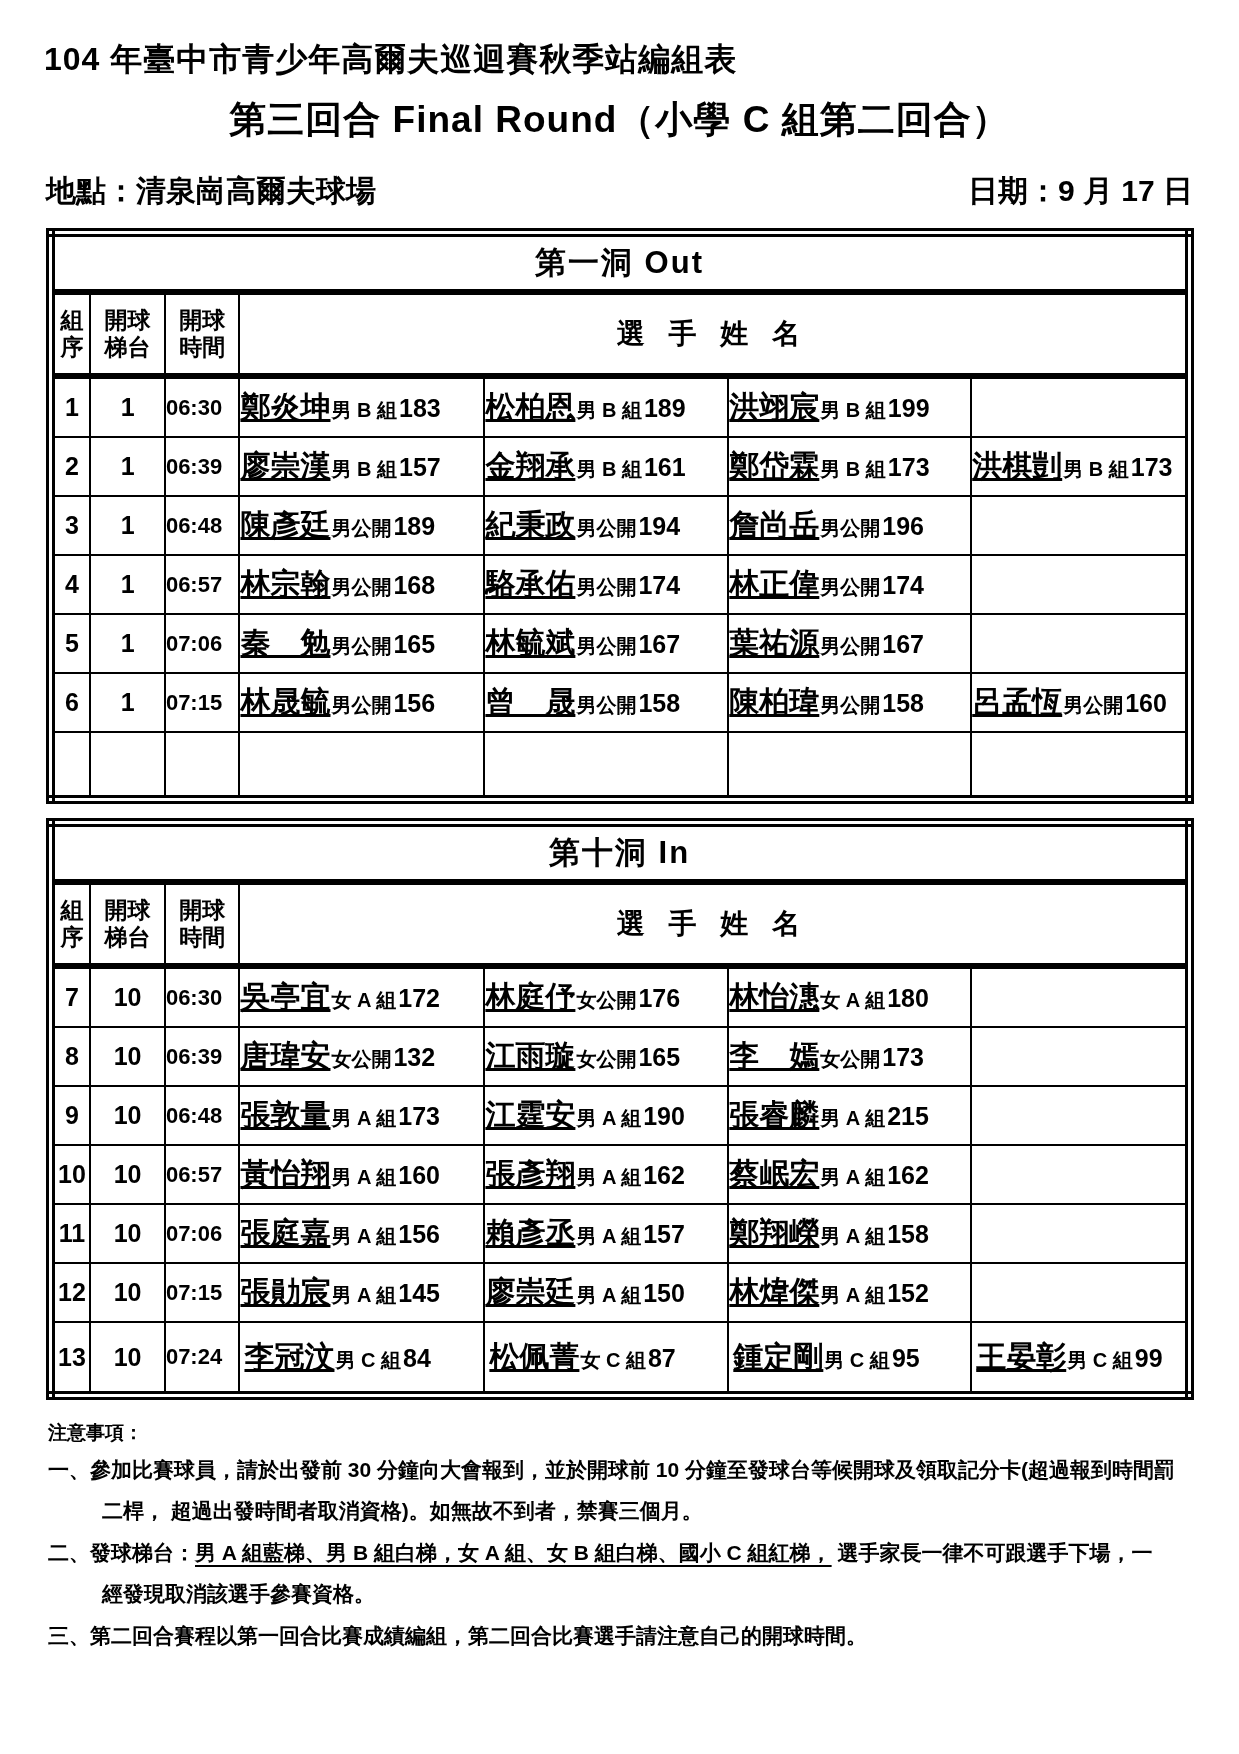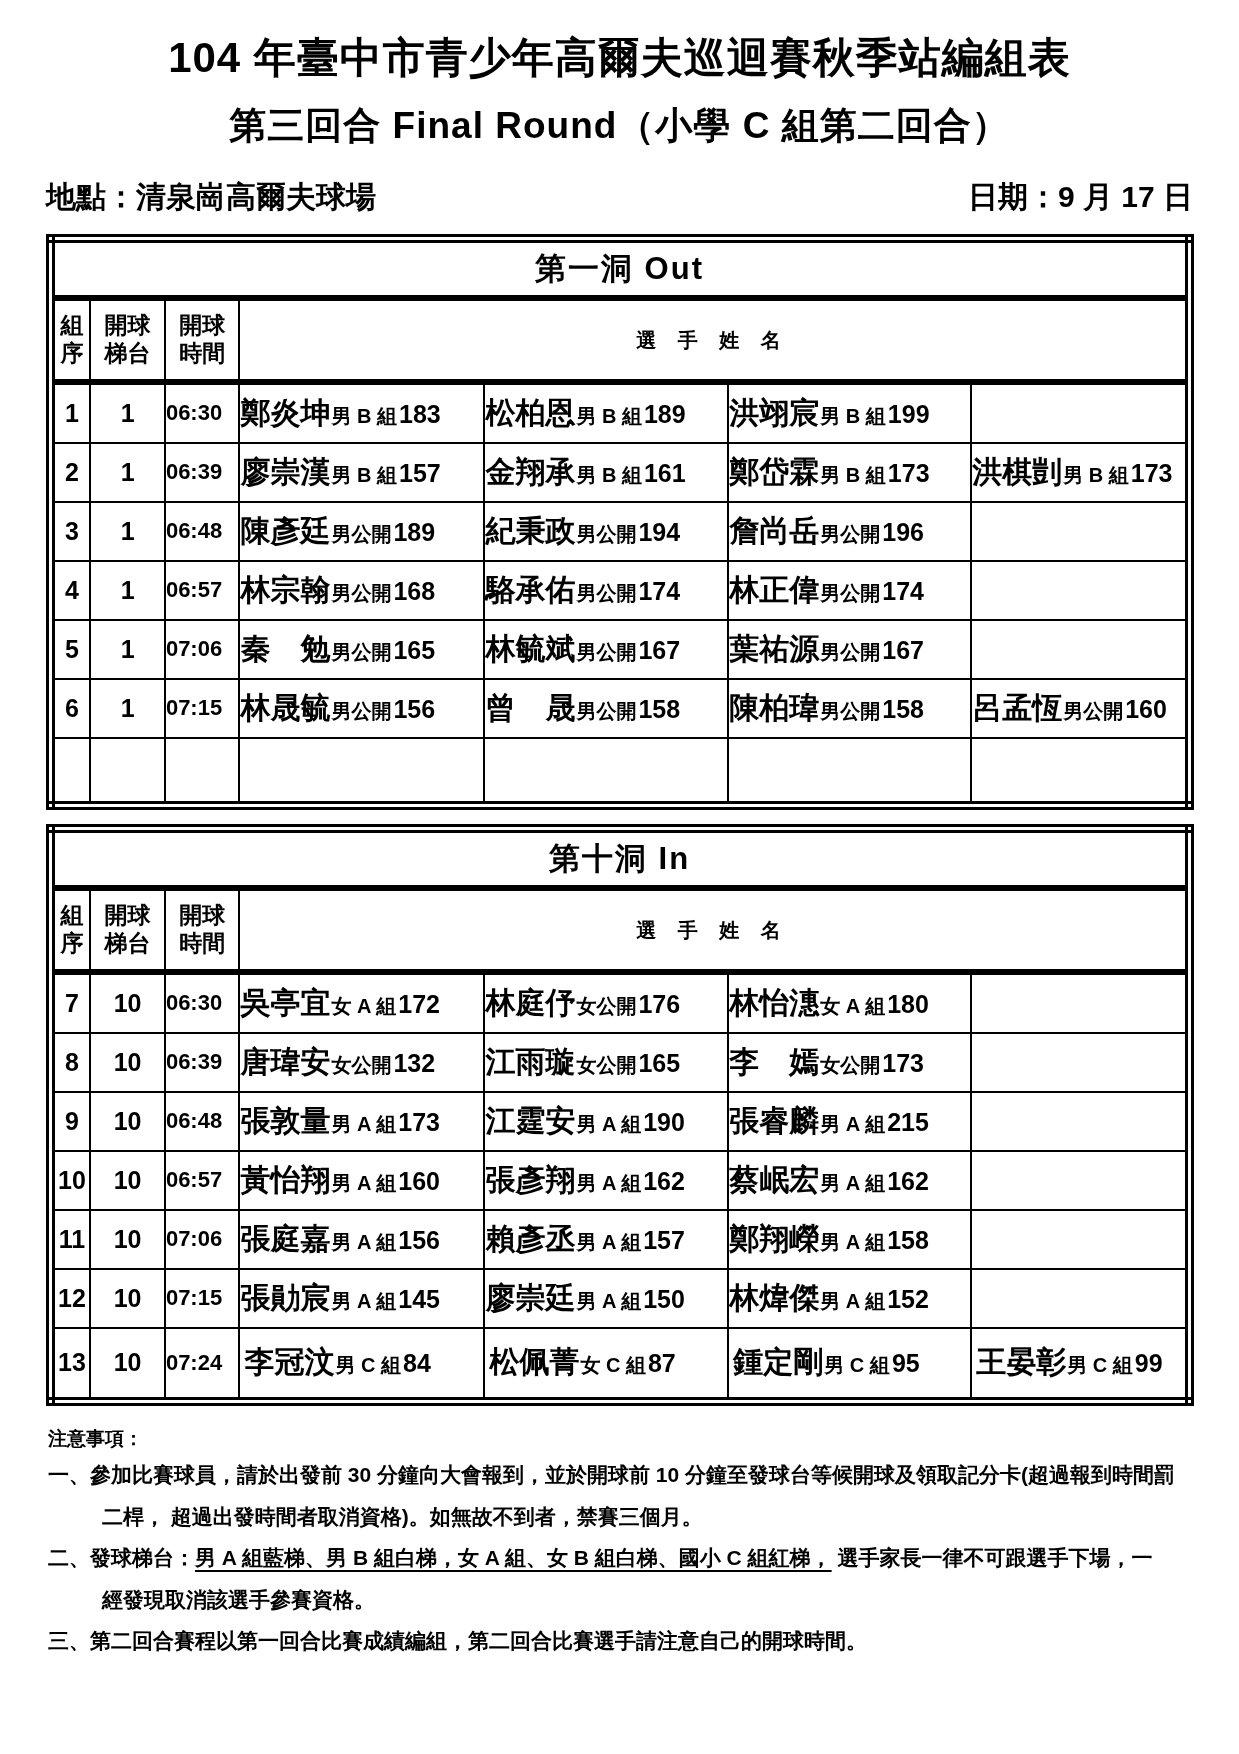--- a/index.html
+++ b/index.html
@@ -1,30 +1,30 @@
 <!DOCTYPE html>
 <html><head>
 <meta charset="utf-8">
 <style>
   html,body{margin:0;padding:0;background:#fff;color:#000;}
   body{width:1239px;height:1754px;font-family:"Liberation Sans",sans-serif;font-weight:bold;}
   .page{padding:26px 44px 0 44px;}
-  .title{text-align:center;font-size:42px;letter-spacing:1px;line-height:1.35;margin-top:4px;}
+  .title{font-size:32px;letter-spacing:1px;line-height:1.35;margin-top:12px;}
   .subtitle{text-align:center;font-size:37px;letter-spacing:1px;margin-top:14px;}
   .info-row{display:flex;justify-content:space-between;align-items:baseline;font-size:30px;margin:26px 2px 16px 2px;}
   table.grouping-table{border-collapse:collapse;border:9px double #000;width:1148px;table-layout:fixed;margin:0 auto 14px auto;}
   table.grouping-table td, table.grouping-table th{border:2px solid #000;padding:0;vertical-align:middle;}
   tr.section-row th{font-size:31px;height:52px;border-bottom:6px solid #000;letter-spacing:2px;}
   tr.header-row th{font-size:23px;height:78px;border-bottom:6px solid #000;white-space:pre-line;line-height:1.2;}
-  tr.header-row th.h-players{font-size:20px;letter-spacing:8px;}
+  tr.header-row th.h-players{font-size:28px;letter-spacing:8px;}
   td.c-no{font-size:25px;text-align:center;}
   td.c-tee{font-size:25px;text-align:center;}
   td.c-time{font-size:22px;letter-spacing:0px;}
   td.c-player{text-align:left;padding-left:7px;white-space:nowrap;overflow:hidden;}
-  .p-name{font-size:30px;}
+  .p-name{font-size:30px;text-decoration:underline;}
   .p-meta{font-size:20px;margin-left:1px;}
   .p-score{font-size:25px;margin-left:2px;}
   tbody td{height:57px;}
   tr.empty-row td{height:62px;}
   tr.tall-row td{height:68px;}
   tr.tall-row td.c-player{padding-left:4px;}
   .notes{margin:18px 4px 0 4px;font-size:21px;line-height:1.55;}
   .notes .note-heading{font-size:19px;margin-bottom:6px;}
   .note-line{margin-bottom:9px;}
   .note-cont{padding-left:54px;margin-bottom:9px;}

